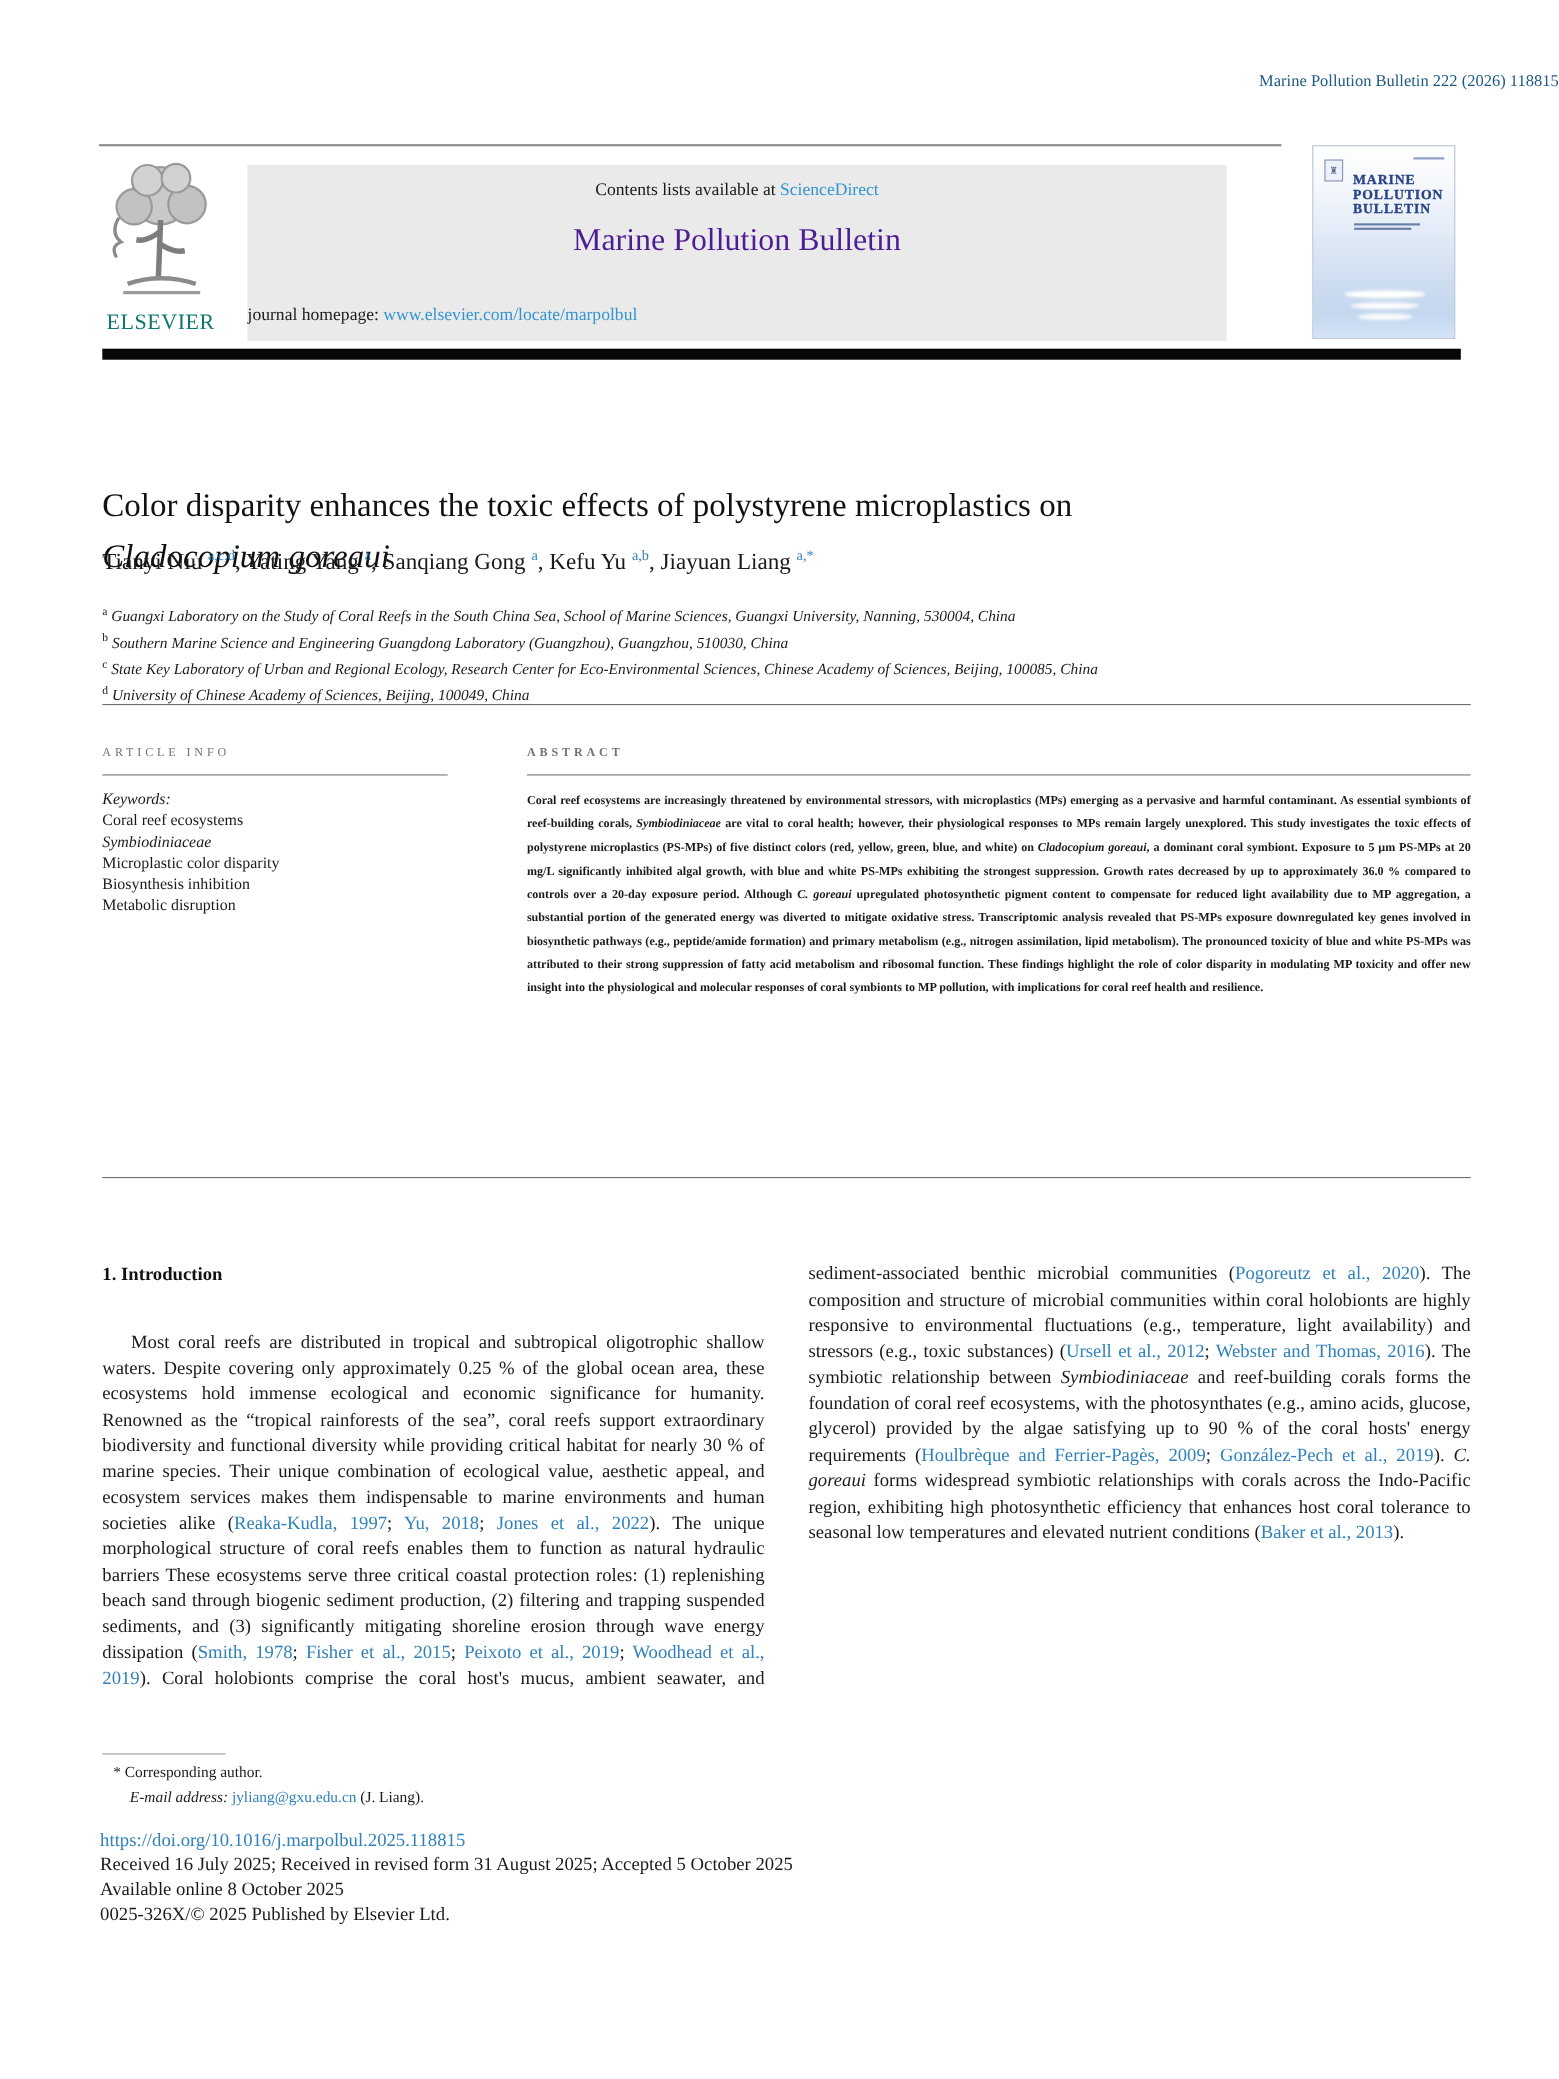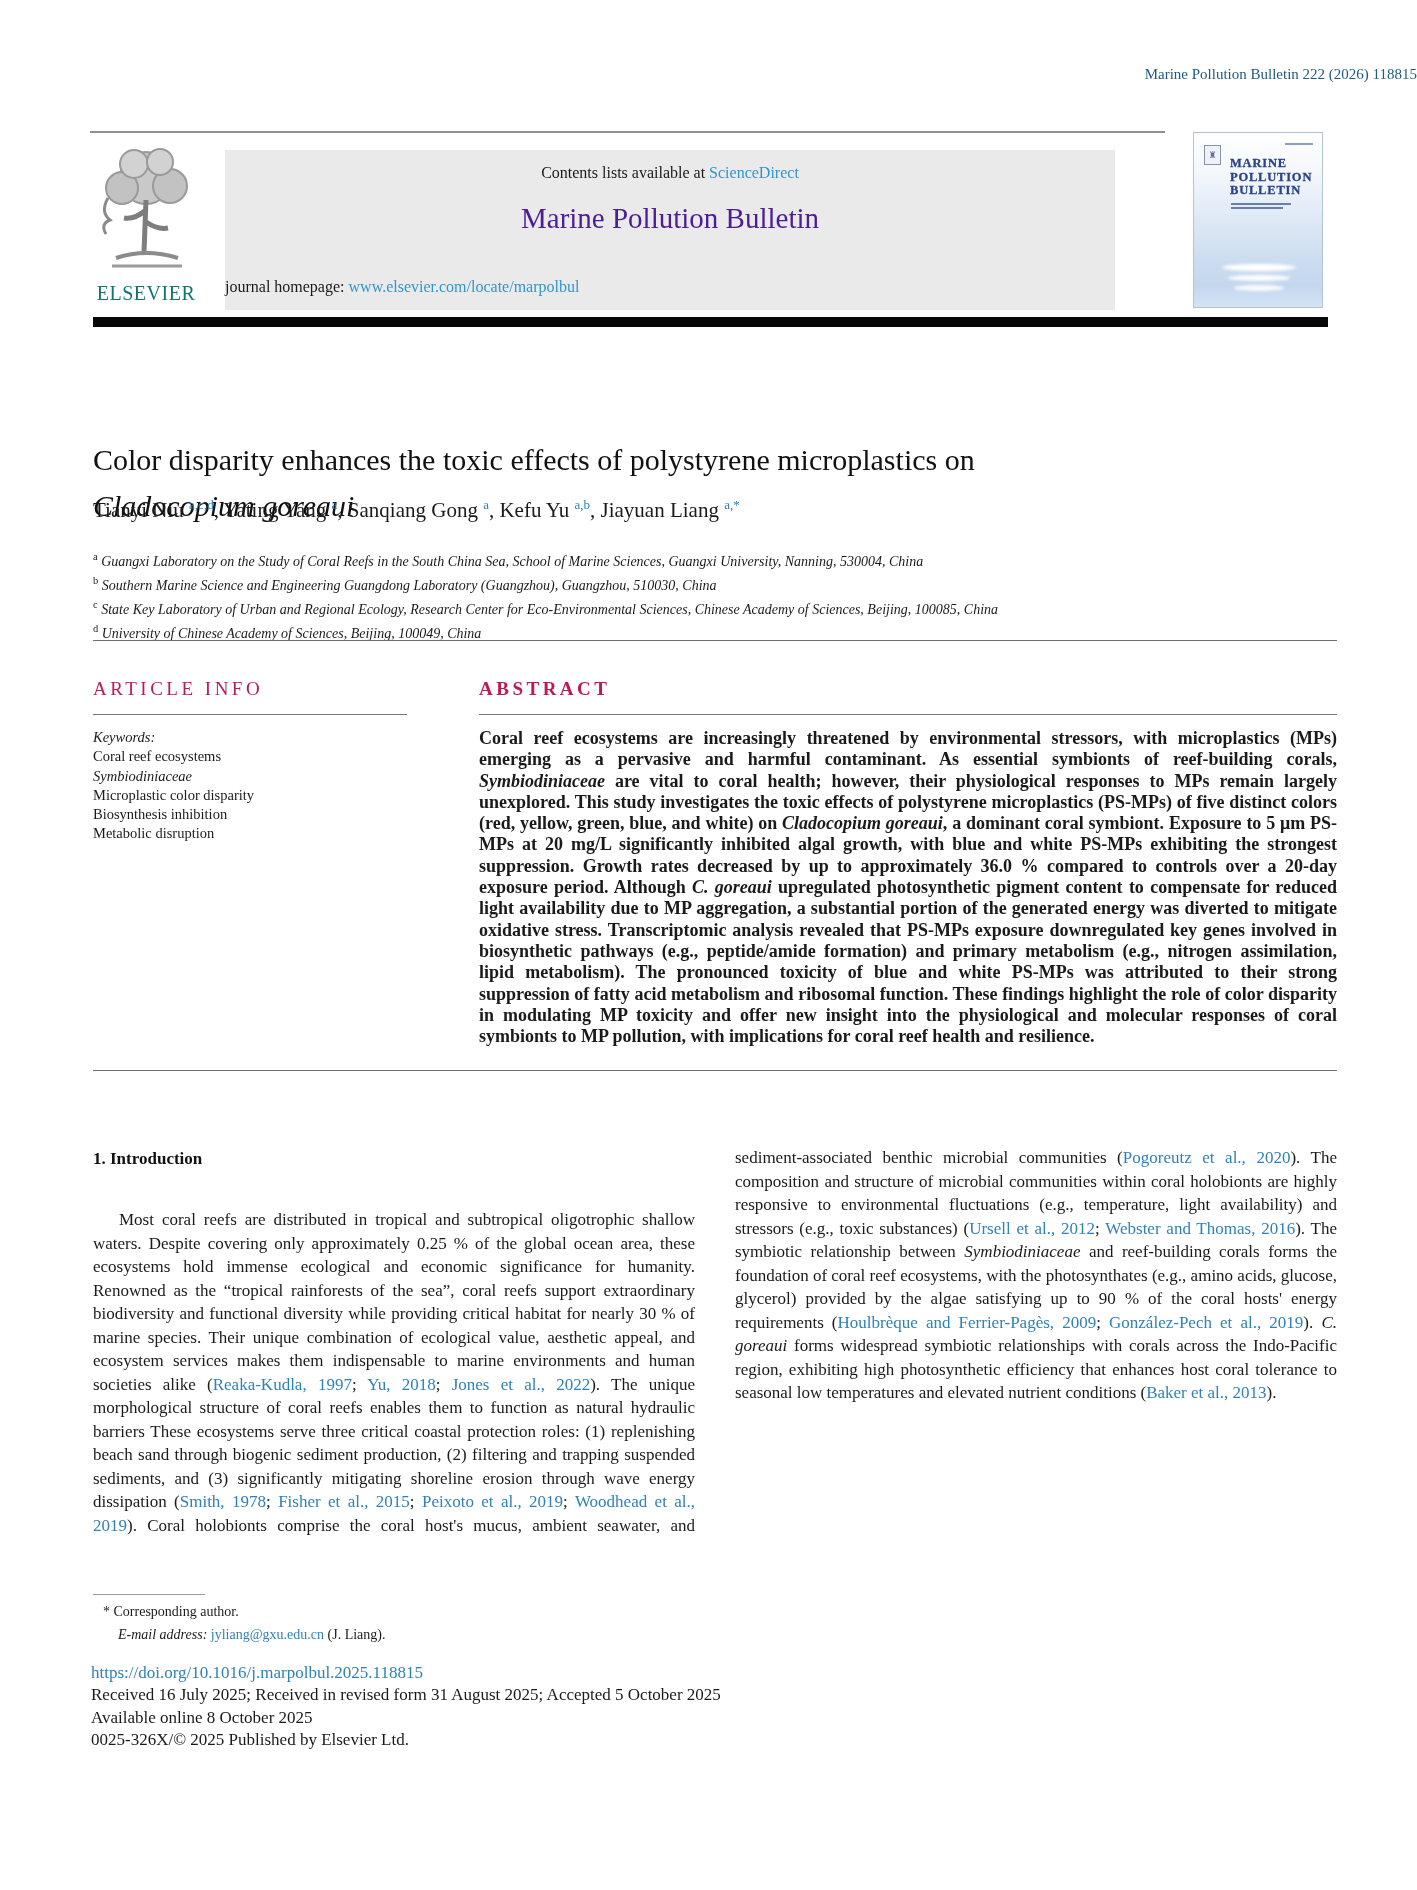--- a/index.html
+++ b/index.html
@@ -50,24 +50,24 @@
   .affiliations{position:absolute;left:93px;top:547px;width:1240px;font-size:14px;line-height:19.2px;font-style:italic;color:#1a1a1a;}
   .affiliations sup{font-style:normal;font-size:10.5px;}
 
   .rule-a{position:absolute;top:640px;left:93px;width:1244px;height:1.4px;background:#6e6e6e;}
   .rule-b{position:absolute;top:1070px;left:93px;width:1244px;height:1.4px;background:#6e6e6e;}
 
   
   .info-abs{position:absolute;left:93px;top:678px;width:1244px;display:flex;}
   .info-col{width:314px;margin-right:72px;flex:none;}
   .abs-col{width:858px;flex:none;font-weight:bold;}
-  .sec-head{font-size:19px;letter-spacing:3.5px;color:#be185d;margin:0 0 14px 0;}
+  .sec-head{font-size:11px;letter-spacing:3.5px;color:#737373;margin:0 0 14px 0;}
   .sec-rule{height:1px;background:#777;margin:0 0 13px 0;}
   .kw{font-size:14.5px;line-height:19.3px;}
-  .abs-text{font-size:18px;line-height:21.3px;text-align:justify;}
+  .abs-text{font-size:11px;line-height:21.3px;text-align:justify;}
 
   
   .body-cols{position:absolute;left:93px;top:1146px;width:1244px;height:402px;
     column-count:2;column-gap:40px;column-fill:auto;}
   .body-cols h2{font-size:17px;line-height:26px;margin:0 0 36px 0;color:#111;}
   .body-cols p{margin:0;font-size:17px;line-height:23.5px;text-align:justify;text-indent:26px;}
 
   
   .foot-rule{position:absolute;left:93px;top:1594px;width:112px;height:1px;background:#999;}
   .footnote{position:absolute;left:93px;top:1600px;width:700px;font-size:14px;line-height:23px;}

